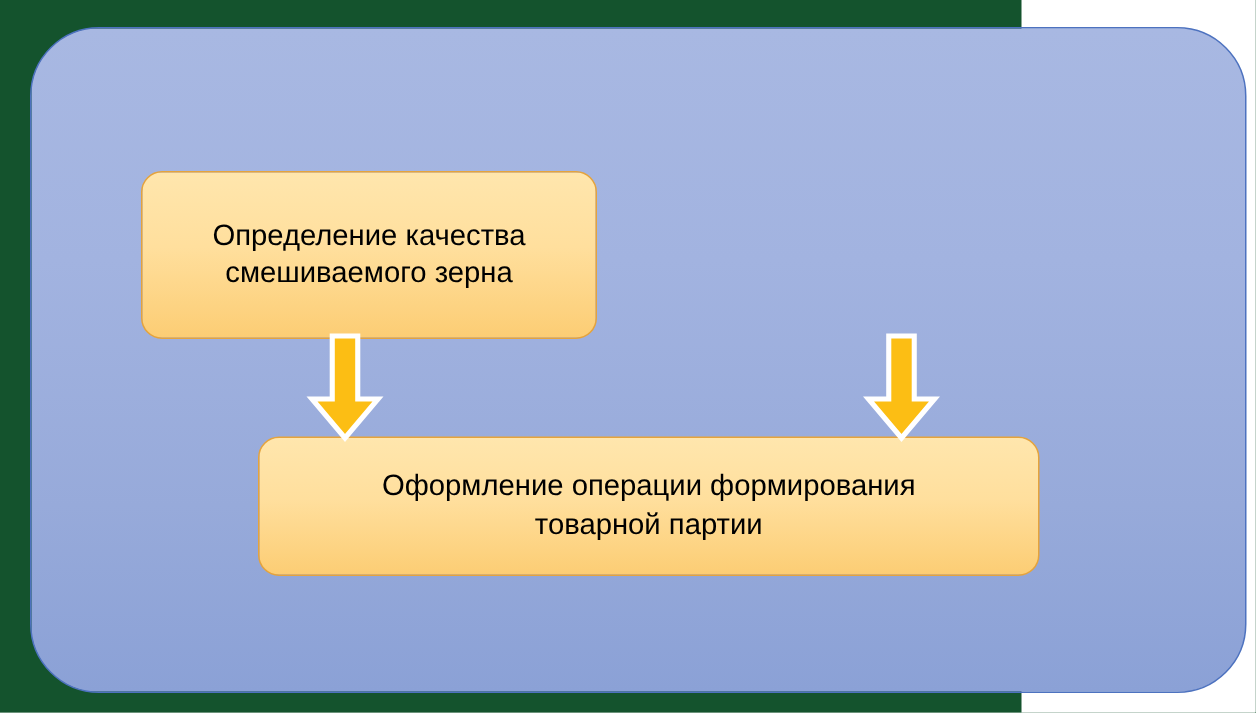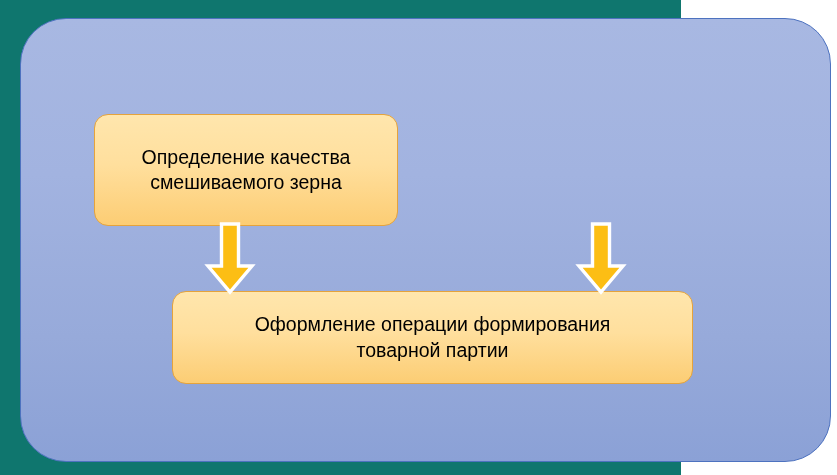--- a/index.html
+++ b/index.html
@@ -11,21 +11,21 @@
     width: 837px;
     height: 475px;
     font-family: "Liberation Sans", "DejaVu Sans", sans-serif;
     overflow: hidden;
   }
 
   #stage {
     position: relative;
     width: 681px;
     height: 475px;
-    background: #0f766e;
+    background: #14532d;
   }
 
   
   #panel {
     position: absolute;
     left: 20px;
     top: 18px;
     width: 811px;
     height: 444px;
     box-sizing: border-box;

